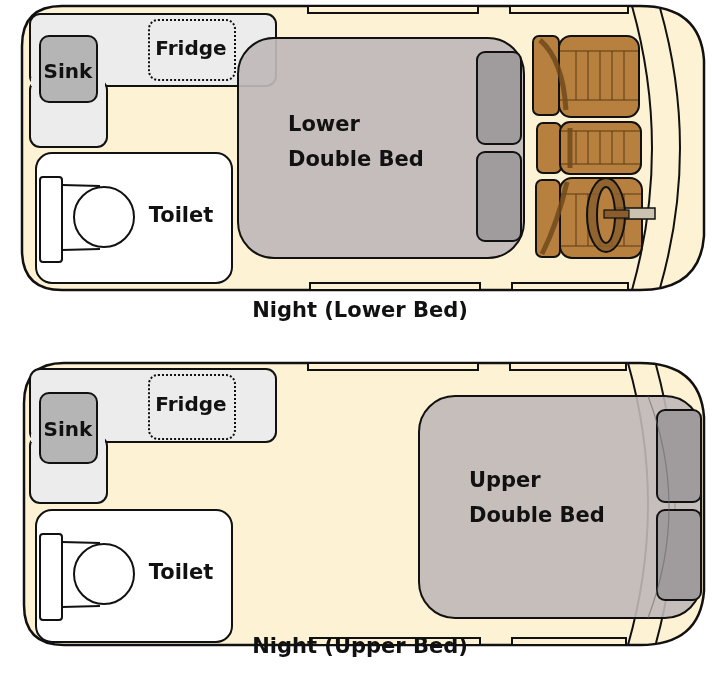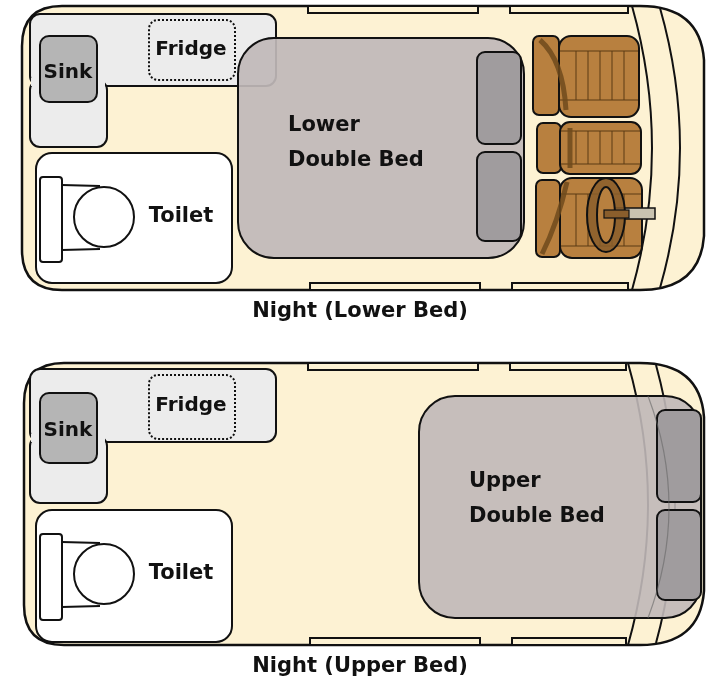--- a/index.html
+++ b/index.html
@@ -136,13 +136,13 @@
       <path d="M648,41 Q690,152 648,263" fill="none" stroke="#666" stroke-width="1.2" opacity="0.6"></path>
     </g>
 
     <text class="lbl" x="68" y="81" font-size="20" text-anchor="middle">Sink</text>
     <text class="lbl" x="191" y="56" font-size="20" text-anchor="middle">Fridge</text>
     <text class="lbl" x="181" y="224" font-size="21" text-anchor="middle">Toilet</text>
     <text class="lbl" x="469" y="132" font-size="21">Upper</text>
     <text class="lbl" x="469" y="167" font-size="21">Double Bed</text>
   </svg>
 </div>
-<div class="caption" style="top:653px;">Night (Upper Bed)</div>
+<div class="caption" style="top:634px;">Night (Upper Bed)</div>
 
 </body></html>

